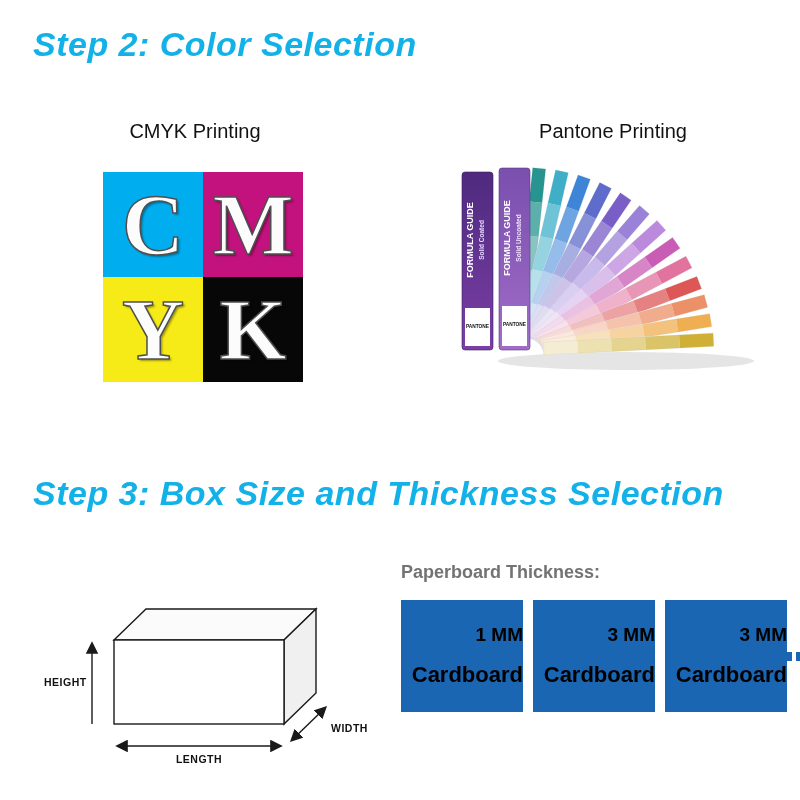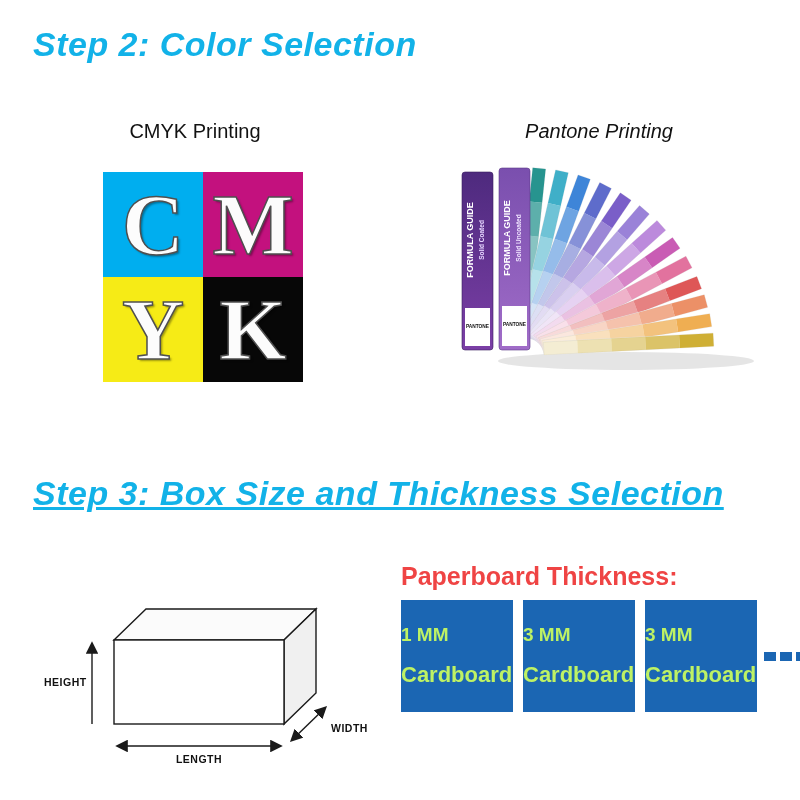--- a/index.html
+++ b/index.html
@@ -26,27 +26,27 @@
   .tile-2{background:#F6EB16;}
   .tile-3{background:#070707;}
   .tile-letter{
     font-family:"Liberation Serif", serif;font-weight:bold;font-size:86px;line-height:1;
     color:#fcfcfc;-webkit-text-stroke:1.5px #4f4f4f;
     text-shadow:2px 2px 2px rgba(0,0,0,0.35);
   }
   
   .cards-row{display:flex;gap:10px;}
   .thick-card{
-    width:112px;height:112px;background:#1B66B3;color:#bef264;
-    display:flex;flex-direction:column;align-items:flex-start;justify-content:center;gap:16px;
+    width:122px;height:112px;background:#1B66B3;color:#000000;
+    display:flex;flex-direction:column;align-items:flex-end;justify-content:center;gap:16px;
     font-weight:bold;
   }
   .thick-size{font-size:19px;}
   .thick-material{font-size:22px;}
-  .thick-heading{font-size:25px;font-weight:bold;color:#ef4444;white-space:nowrap;}
+  .thick-heading{font-size:18px;font-weight:bold;color:#737373;white-space:nowrap;}
   .more-squares{display:flex;gap:4px;}
   .more-squares span{width:12px;height:9px;background:#1B66B3;display:block;}
 </style>
 </head>
 <body>
 
 <div class="abs step-title" style="left:25px;top:25px;">Step 2: Color Selection</div>
 
 <div class="abs section-heading" style="left:52px;top:120px;width:270px;">CMYK Printing</div>
 
@@ -58,21 +58,21 @@
     <span class="tile-letter">M</span>
   </div>
   <div class="tile tile-2">
     <span class="tile-letter">Y</span>
   </div>
   <div class="tile tile-3">
     <span class="tile-letter">K</span>
   </div>
 </div>
 
-<div class="abs section-heading" style="left:456px;top:120px;width:270px;font-style:italic;">Pantone Printing</div>
+<div class="abs section-heading" style="left:470px;top:120px;width:270px;">Pantone Printing</div>
 
 <div class="abs" style="left:448px;top:156px;">
   <svg width="332" height="240" viewBox="0 0 332 240">
     <defs>
       <linearGradient id="sp1" x1="0" y1="0" x2="0" y2="1">
         <stop offset="0" stop-color="#4e2a7e"></stop>
           <stop offset="1" stop-color="#7b3fa6"></stop>
       </linearGradient>
       <linearGradient id="sp2" x1="0" y1="0" x2="0" y2="1">
         <stop offset="0" stop-color="#7a4fae"></stop>
@@ -115,21 +115,21 @@
     <g>
       <rect x="43" y="12" width="31" height="182" rx="3" fill="url(#sp2)" stroke="#5c3a86" stroke-width="0.6"></rect>
       <rect x="46" y="150" width="25" height="40" fill="#ffffff"></rect>
       <text transform="translate(54 82) rotate(-90)" text-anchor="middle" font-size="9" font-weight="bold" fill="#ffffff" font-family="Liberation Sans, sans-serif">FORMULA GUIDE</text>
       <text transform="translate(65 82) rotate(-90)" text-anchor="middle" font-size="6.5" font-weight="bold" fill="#f0e4ff" font-family="Liberation Sans, sans-serif">Solid Uncoated</text>
       <text x="58.5" y="170" text-anchor="middle" font-size="4.8" font-weight="bold" fill="#111111" font-family="Liberation Sans, sans-serif">PANTONE</text>
     </g>
   </svg>
 </div>
 
-<div class="abs step-title" style="left:25px;top:474px;text-decoration:underline;">Step 3: Box Size and Thickness Selection</div>
+<div class="abs step-title" style="left:25px;top:474px;">Step 3: Box Size and Thickness Selection</div>
 
 <div class="abs" style="left:28px;top:582px;">
   <svg width="344" height="205" viewBox="0 0 344 205">
     <defs>
       <marker id="ah" markerWidth="9" markerHeight="9" refX="7" refY="4.5" orient="auto-start-reverse">
         <path d="M0,0 L9,4.5 L0,9 z" fill="#1a1a1a"></path>
       </marker>
     </defs>
 
     <polygon points="78,58 110,27 280,27 248,58" fill="#fbfbfb" stroke="#1a1a1a" stroke-width="1.4"></polygon>

